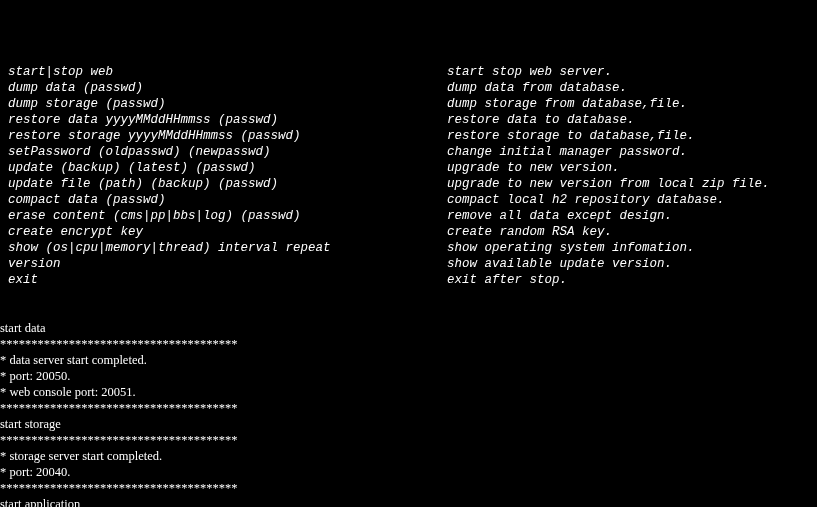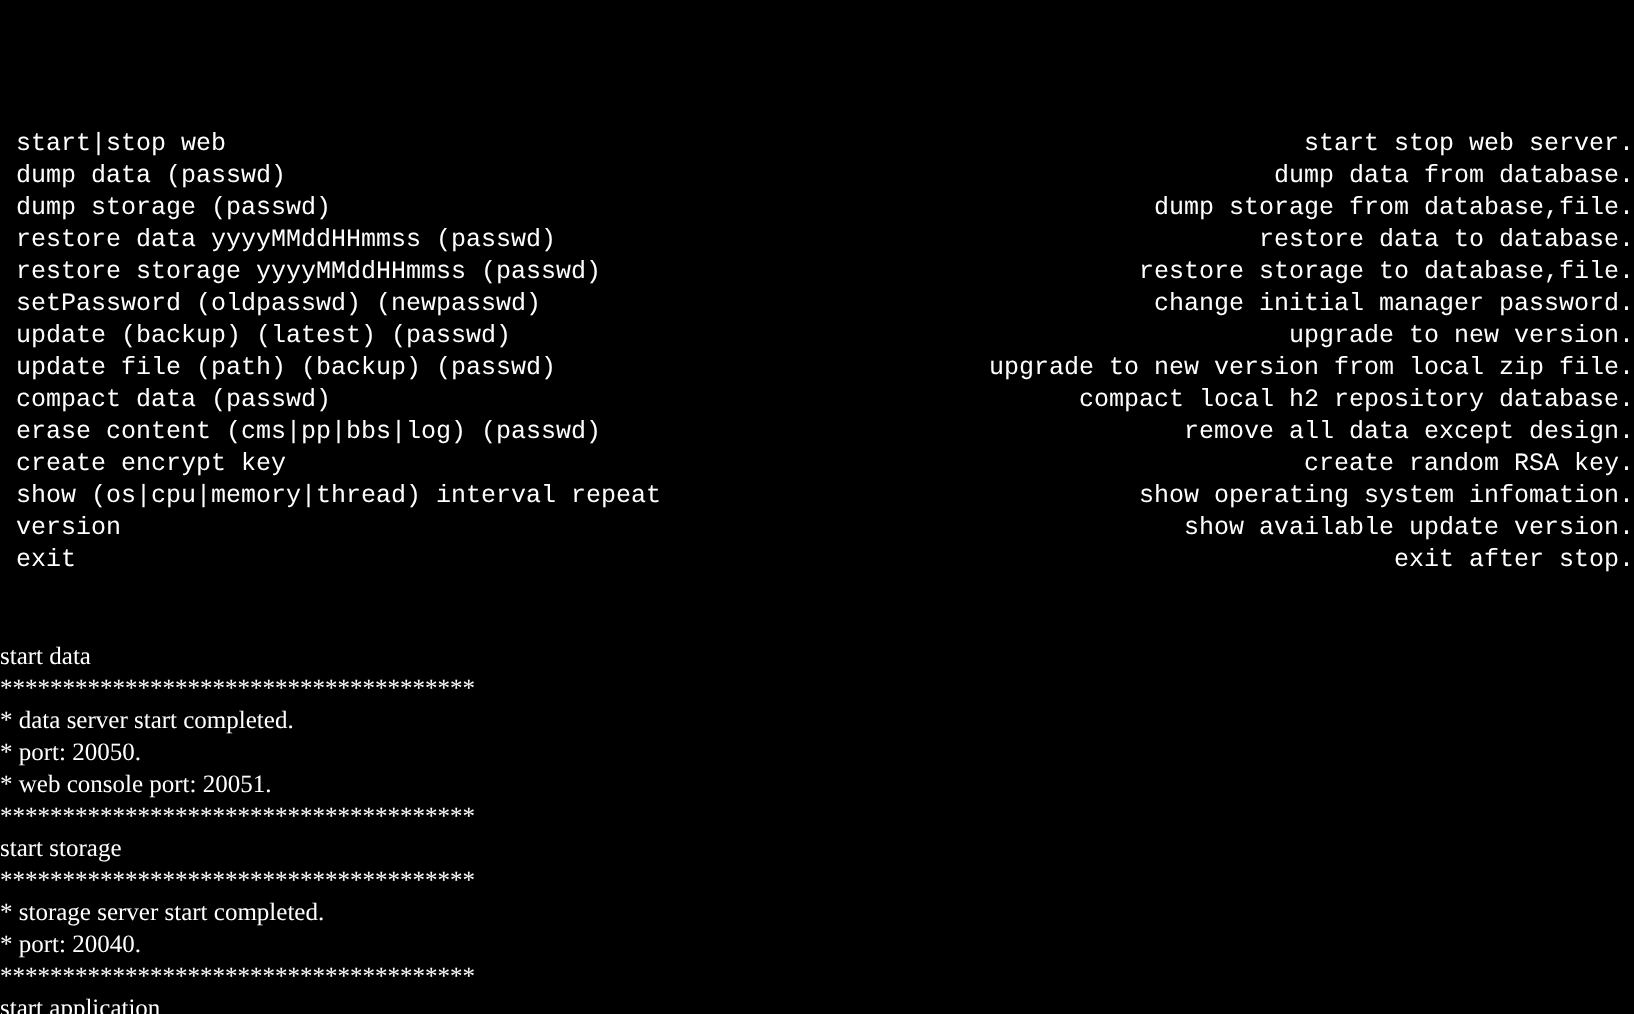--- a/index.html
+++ b/index.html
@@ -14,33 +14,33 @@
       font-size: 12.5px;
       line-height: 16px;
       width: 817px;
       height: 507px;
       overflow: hidden;
       padding: 0;
       white-space: pre;
     }
     .help-table {
       display: block;
+      font-style: italic;
     }
     .help-row {
       display: flex;
     }
     .help-cmd {
       width: 447px;
       padding-left: 8px;
       overflow: hidden;
     }
     .help-desc {
       flex: 1;
       overflow: hidden;
-      text-align: right;
     }
     .log-section {
       padding-left: 0;
     }
     .log-line {
       display: block;
       white-space: pre;
       overflow: hidden;
       font-family: Liberation Serif, serif;
     }

